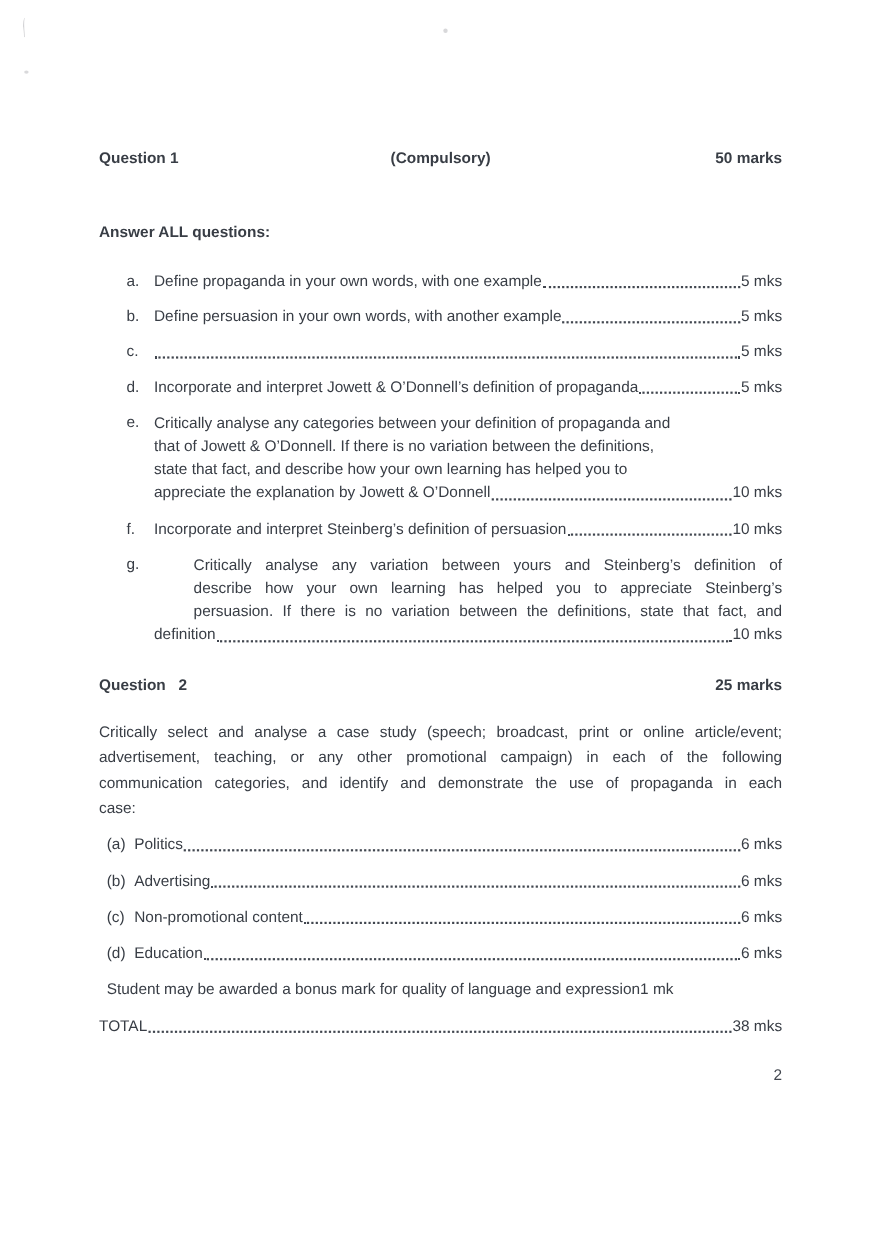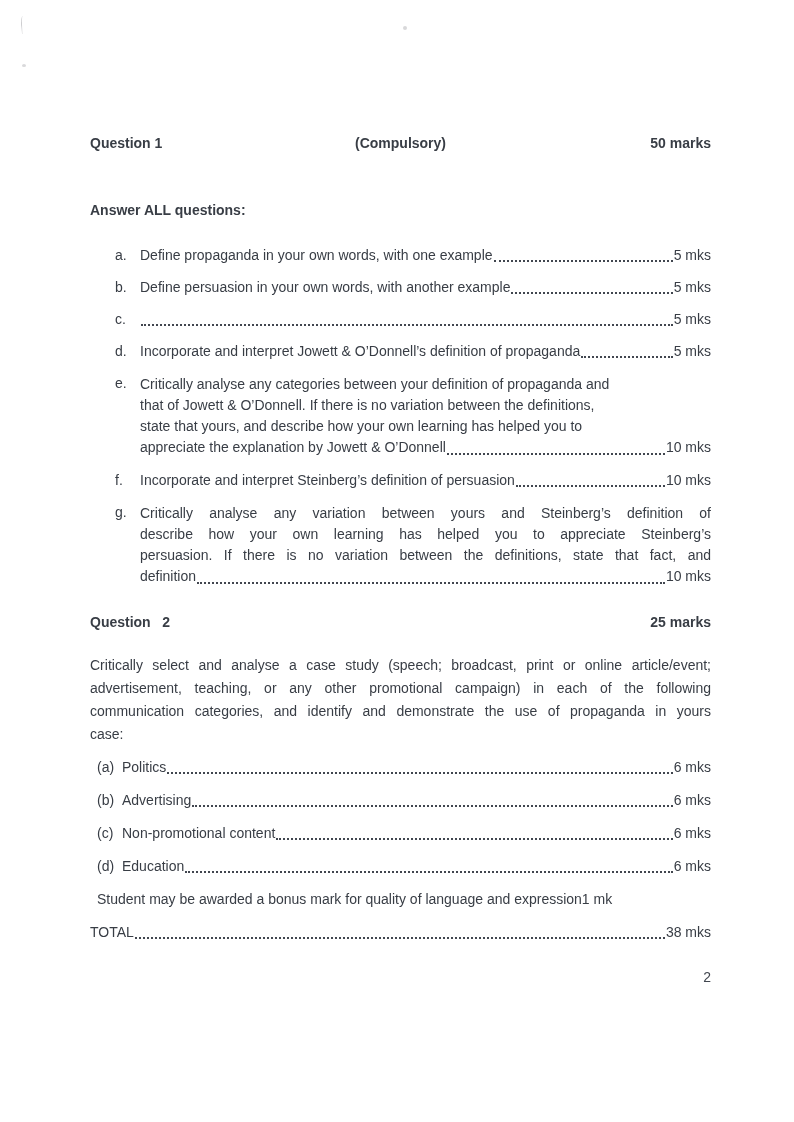--- a/index.html
+++ b/index.html
@@ -64,20 +64,21 @@
     flex: 1 1 auto;
     min-width: 6px;
     align-self: flex-end;
     border-bottom: 2px dotted #41464f;
     margin: 0 1px 3px 1px;
   }
   .iline { line-height: 21px; }
   .iline.just {
     text-align: justify;
     text-align-last: justify;
+    margin-left: 36px;
   }
   .multi .irow { line-height: 21px; }
   #q2-header { margin-top: 26px; text-align: center; }
   #q2-intro { margin-top: 22px; }
   .p2line { line-height: 23px; }
   .p2line.just {
     text-align: justify;
     text-align-last: justify;
   }
   #q2-items { margin-top: 12px; }
@@ -176,21 +177,21 @@
               <span class="leader"></span>
               <span class="imarks">5 mks</span>
             </div>
           </div>
         </div>
         <div class="item multi">
           <span class="ilabel">e.</span>
           <div class="ibody">
             <div class="iline">Critically analyse any categories between your definition of propaganda and</div>
             <div class="iline">that of Jowett &amp; O’Donnell. If there is no variation between the definitions,</div>
-            <div class="iline">state that yours, and describe how your own learning has helped you to</div>
+            <div class="iline">state that fact, and describe how your own learning has helped you to</div>
             <div class="irow">
               <span class="itext">appreciate the explanation by Jowett &amp; O’Donnell</span>
               <span class="leader"></span>
               <span class="imarks">10 mks</span>
             </div>
           </div>
         </div>
         <div class="item">
           <span class="ilabel">f.</span>
           <div class="ibody">
@@ -217,21 +218,21 @@
       </div>
 
     <div class="qheader" id="q2-header">
       <span>Question   2</span>
       <span>25 marks</span>
     </div>
 
     <div id="q2-intro">
         <div class="p2line just">Critically select and analyse a case study (speech; broadcast, print or online article/event;</div>
         <div class="p2line just">advertisement, teaching, or any other promotional campaign) in each of the following</div>
-        <div class="p2line just">communication categories, and identify and demonstrate the use of propaganda in yours</div>
+        <div class="p2line just">communication categories, and identify and demonstrate the use of propaganda in each</div>
         <div class="p2line">case:</div>
       </div>
 
     <div id="q2-items">
         <div class="item">
           <span class="ilabel">(a)</span>
           <div class="ibody">
             <div class="irow">
               <span class="itext">Politics</span>
               <span class="leader"></span>

